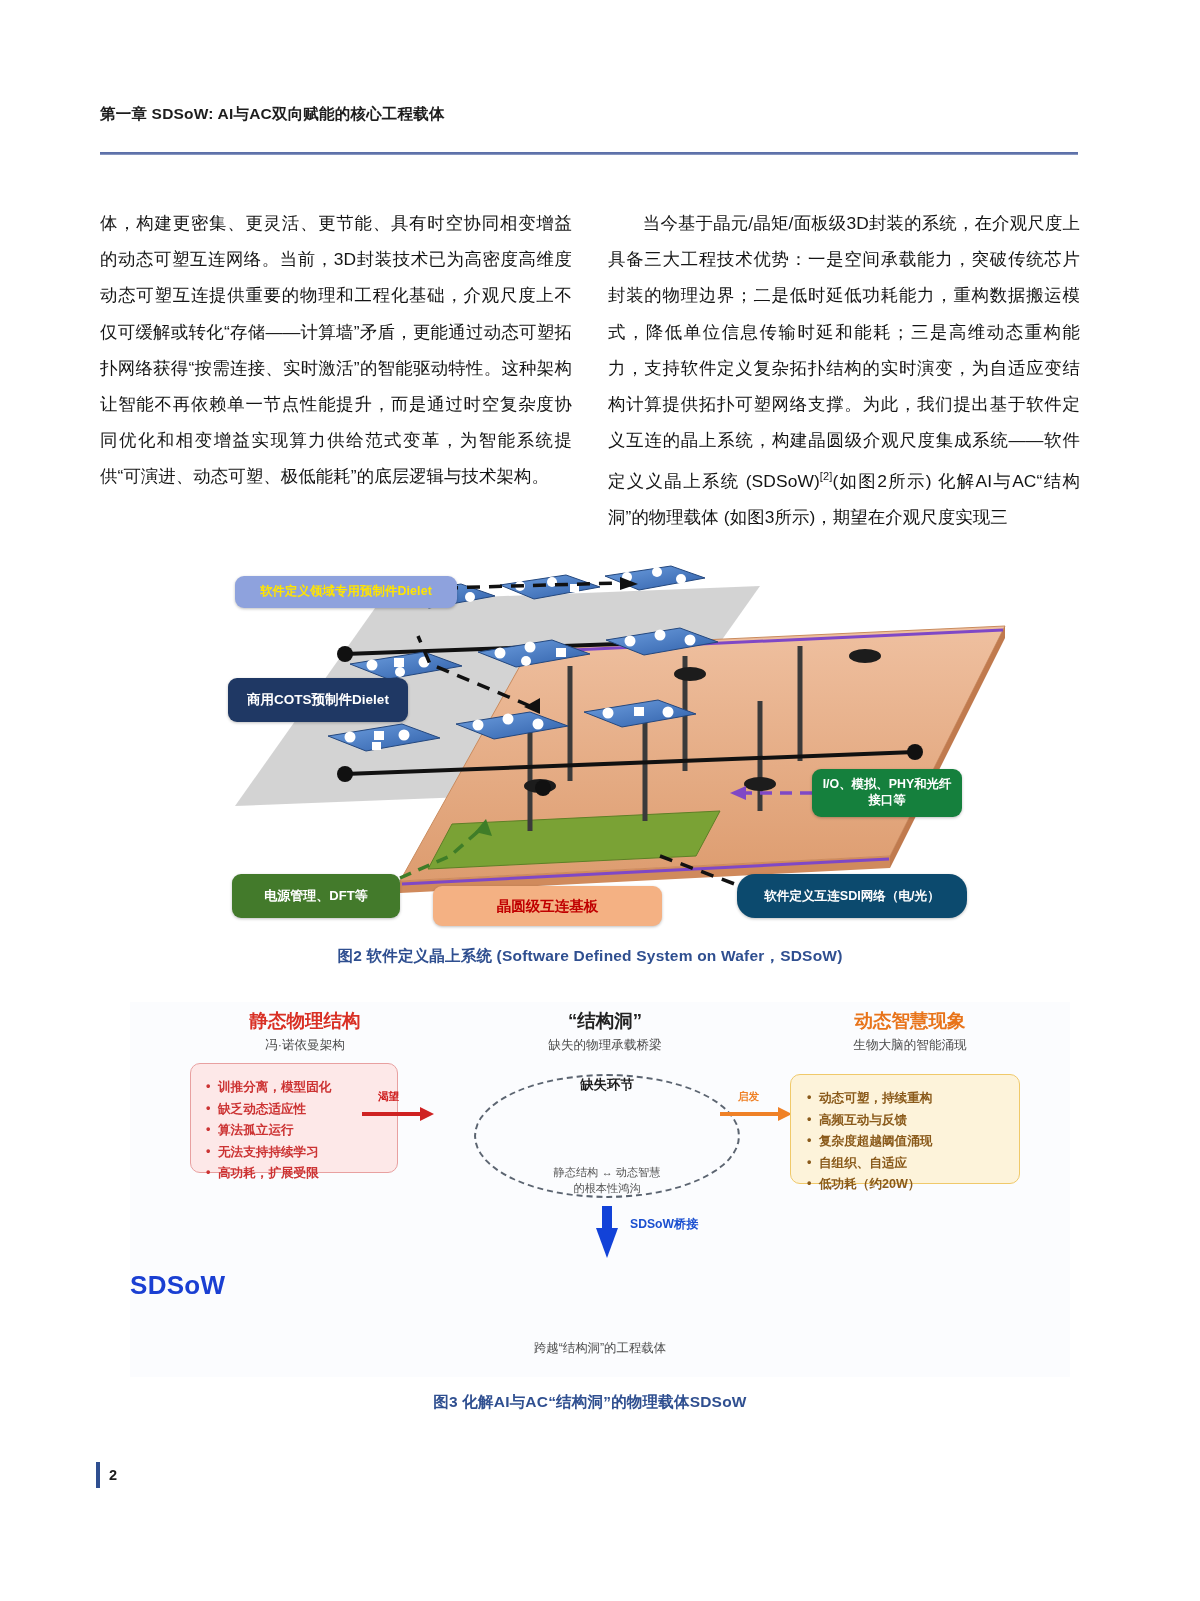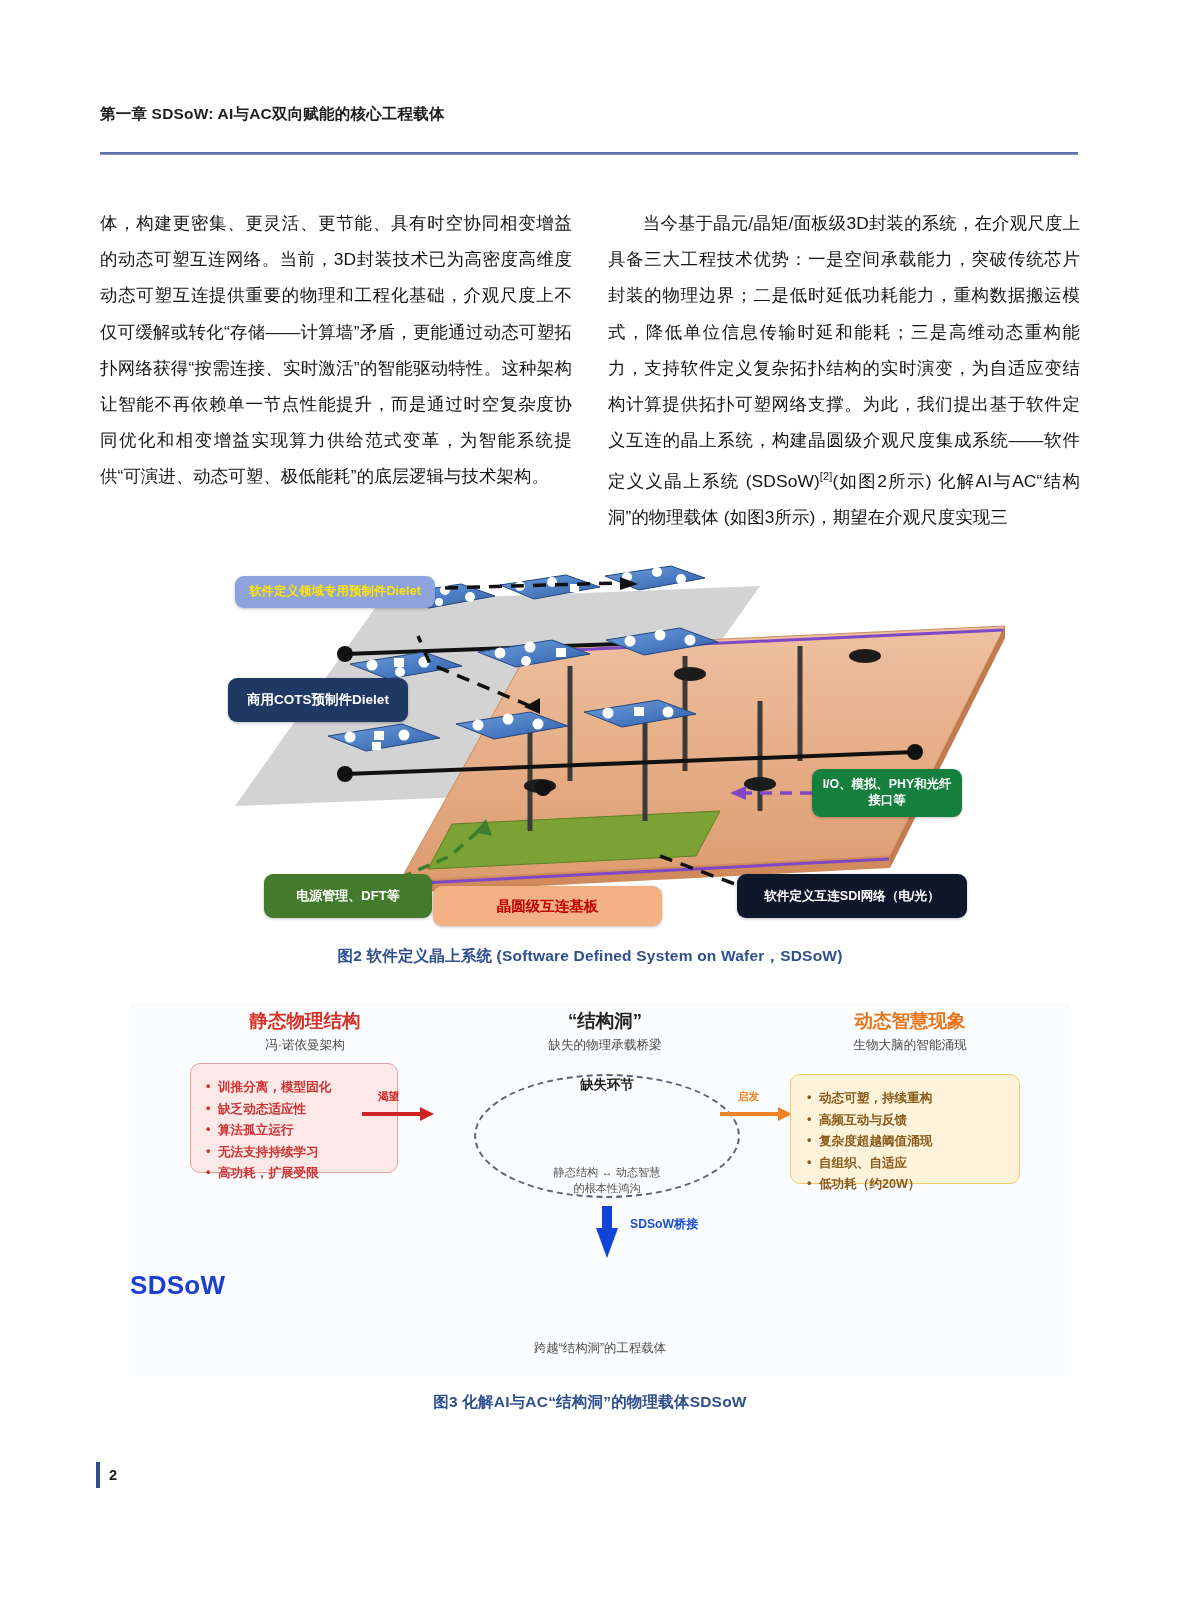--- a/index.html
+++ b/index.html
@@ -28,32 +28,32 @@
   sup.ref{font-size:11px;vertical-align:super;}
 
   
   .fig2{position:absolute;left:100px;top:556px;width:980px;height:400px;}
   .fig2 .canvas{position:absolute;inset:0;}
 
   .lbl{position:absolute;border-radius:9px;display:flex;align-items:center;
     justify-content:center;text-align:center;font-weight:700;
     line-height:1.28;padding:6px 10px;box-sizing:border-box;
     box-shadow:0 1px 3px rgba(0,0,0,.25);}
-  .lbl-sd{left:135px;top:20px;width:200px;height:32px;background:#8ea2dd;
+  .lbl-sd{left:135px;top:20px;width:222px;height:32px;background:#8ea2dd;
     color:#ffe400;font-size:12.4px;letter-spacing:.1px;}
   .lbl-cots{left:128px;top:122px;width:180px;height:44px;background:#1f3864;
     color:#ffffff;font-size:13.5px;}
   .lbl-io{left:712px;top:213px;width:150px;height:48px;background:#15803d;
     color:#ffffff;font-size:12.4px;}
   .lbl-pwr{left:132px;top:318px;width:168px;height:44px;background:#437a2b;
-    color:#ffffff;font-size:13px;margin-left:32px;}
+    color:#ffffff;font-size:13px;}
   .lbl-wafer{left:333px;top:330px;width:229px;height:40px;background:#f4b183;
     color:#c00000;font-size:14.5px;}
-  .lbl-sdi{left:637px;top:318px;width:230px;height:44px;background:#0f172a;
-    color:#ffffff;font-size:12.6px;}
+  .lbl-sdi{left:637px;top:318px;width:230px;height:44px;background:#0c4a6e;
+    color:#ffffff;font-size:12.6px;border-radius:18px;}
 
   .fig-cap{position:absolute;width:980px;left:100px;text-align:center;
     font-size:15.5px;font-weight:700;color:#2f4f90;letter-spacing:.2px;}
   .fig2-cap{top:946px;}
   .fig3-cap{top:1392px;}
 
   
   .fig3{position:absolute;left:130px;top:1002px;width:940px;height:375px;
     background:#fbfcfe;}
   .panel-head{position:absolute;text-align:center;}

